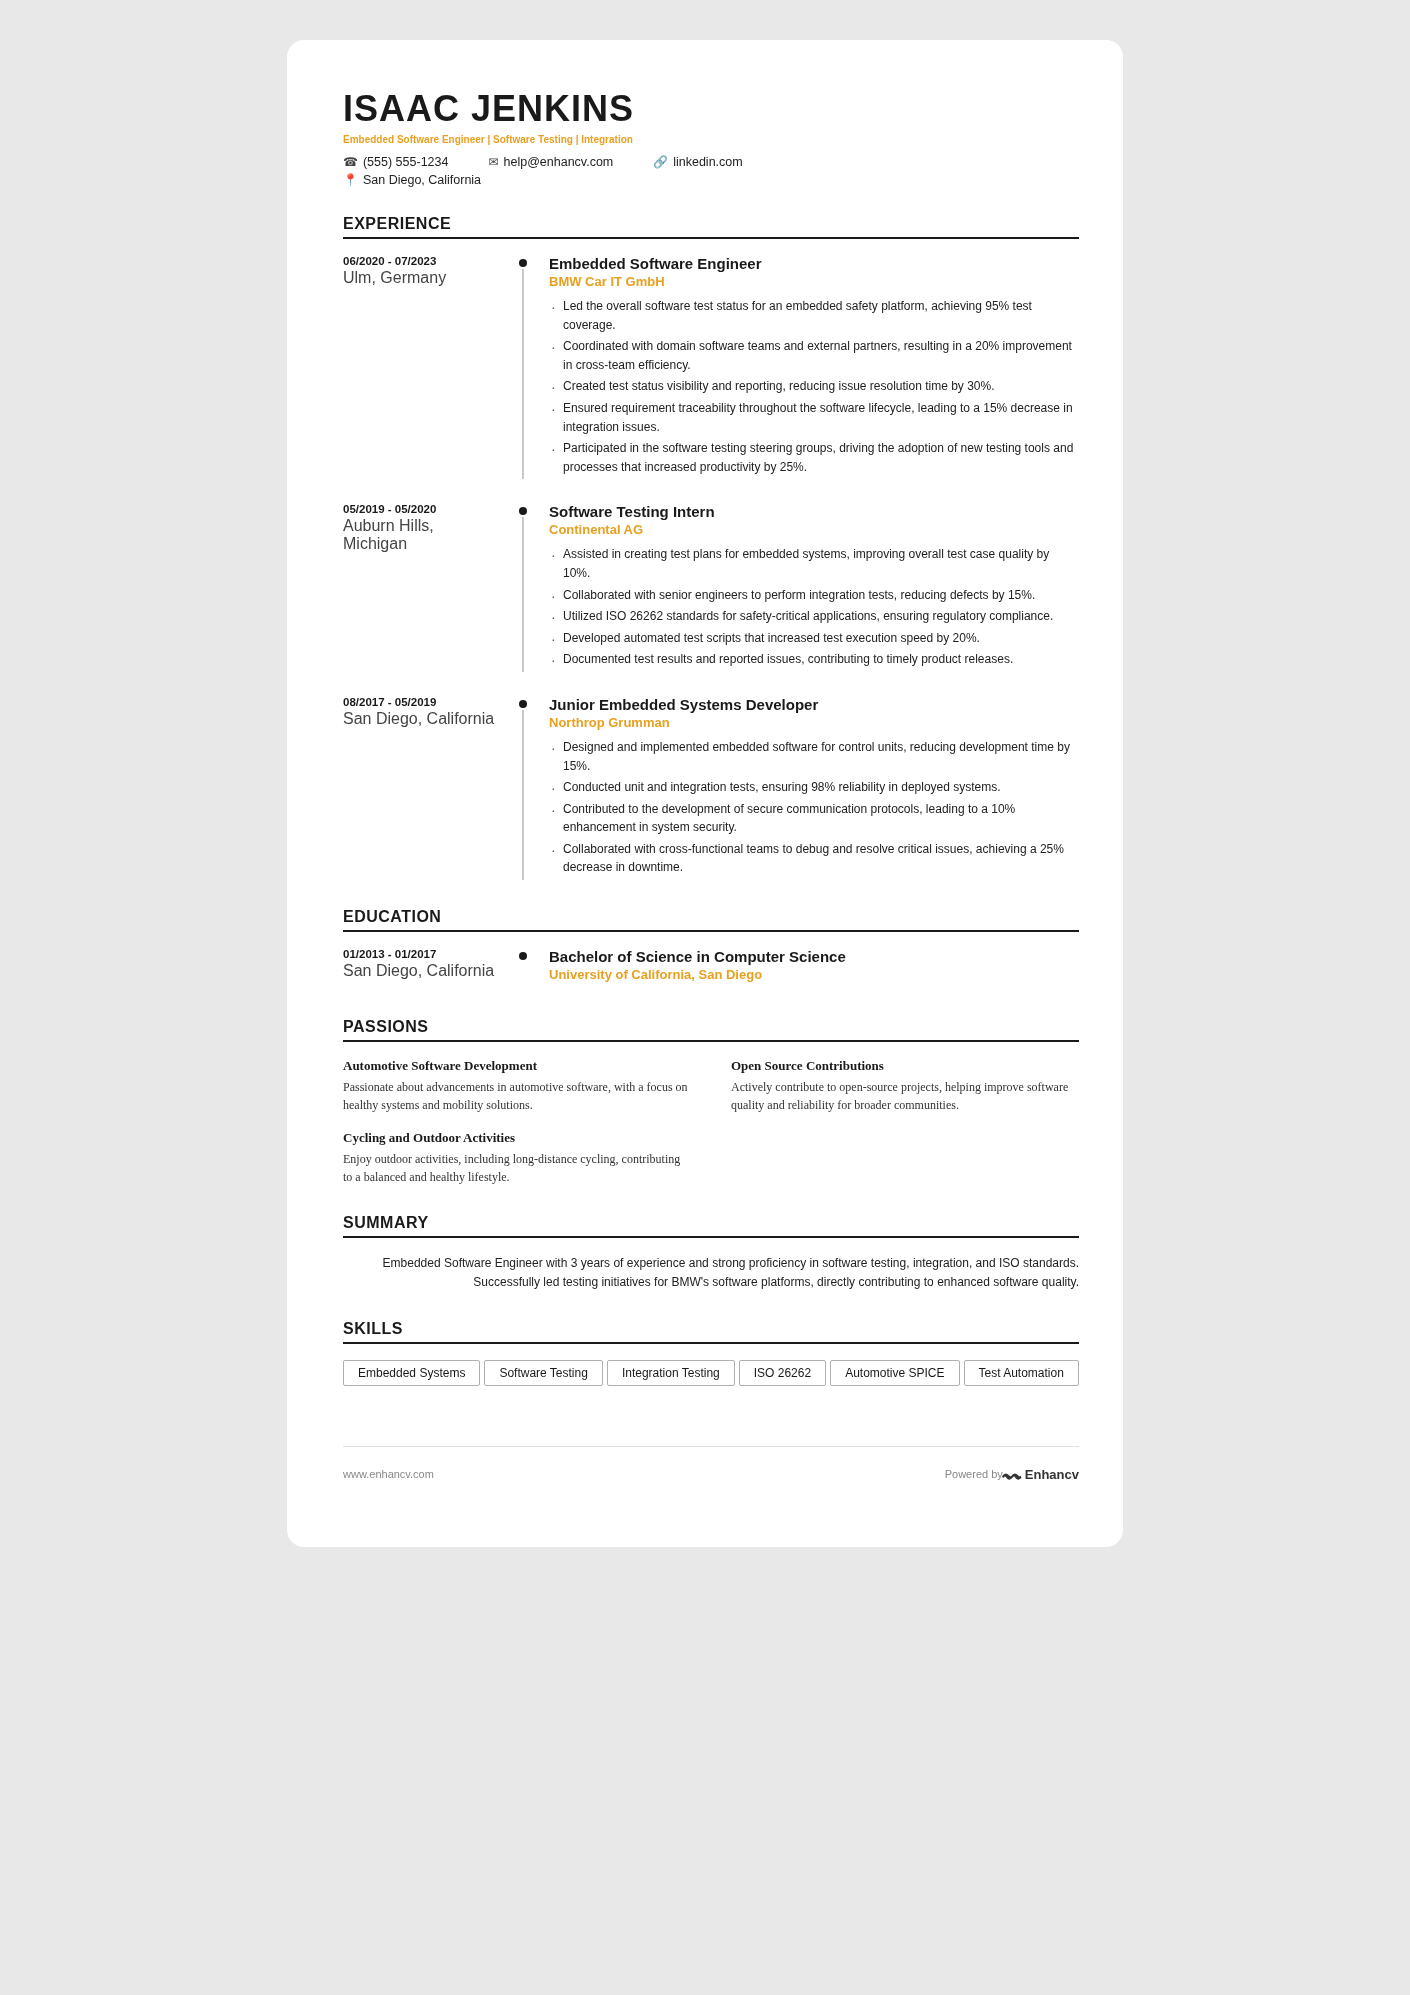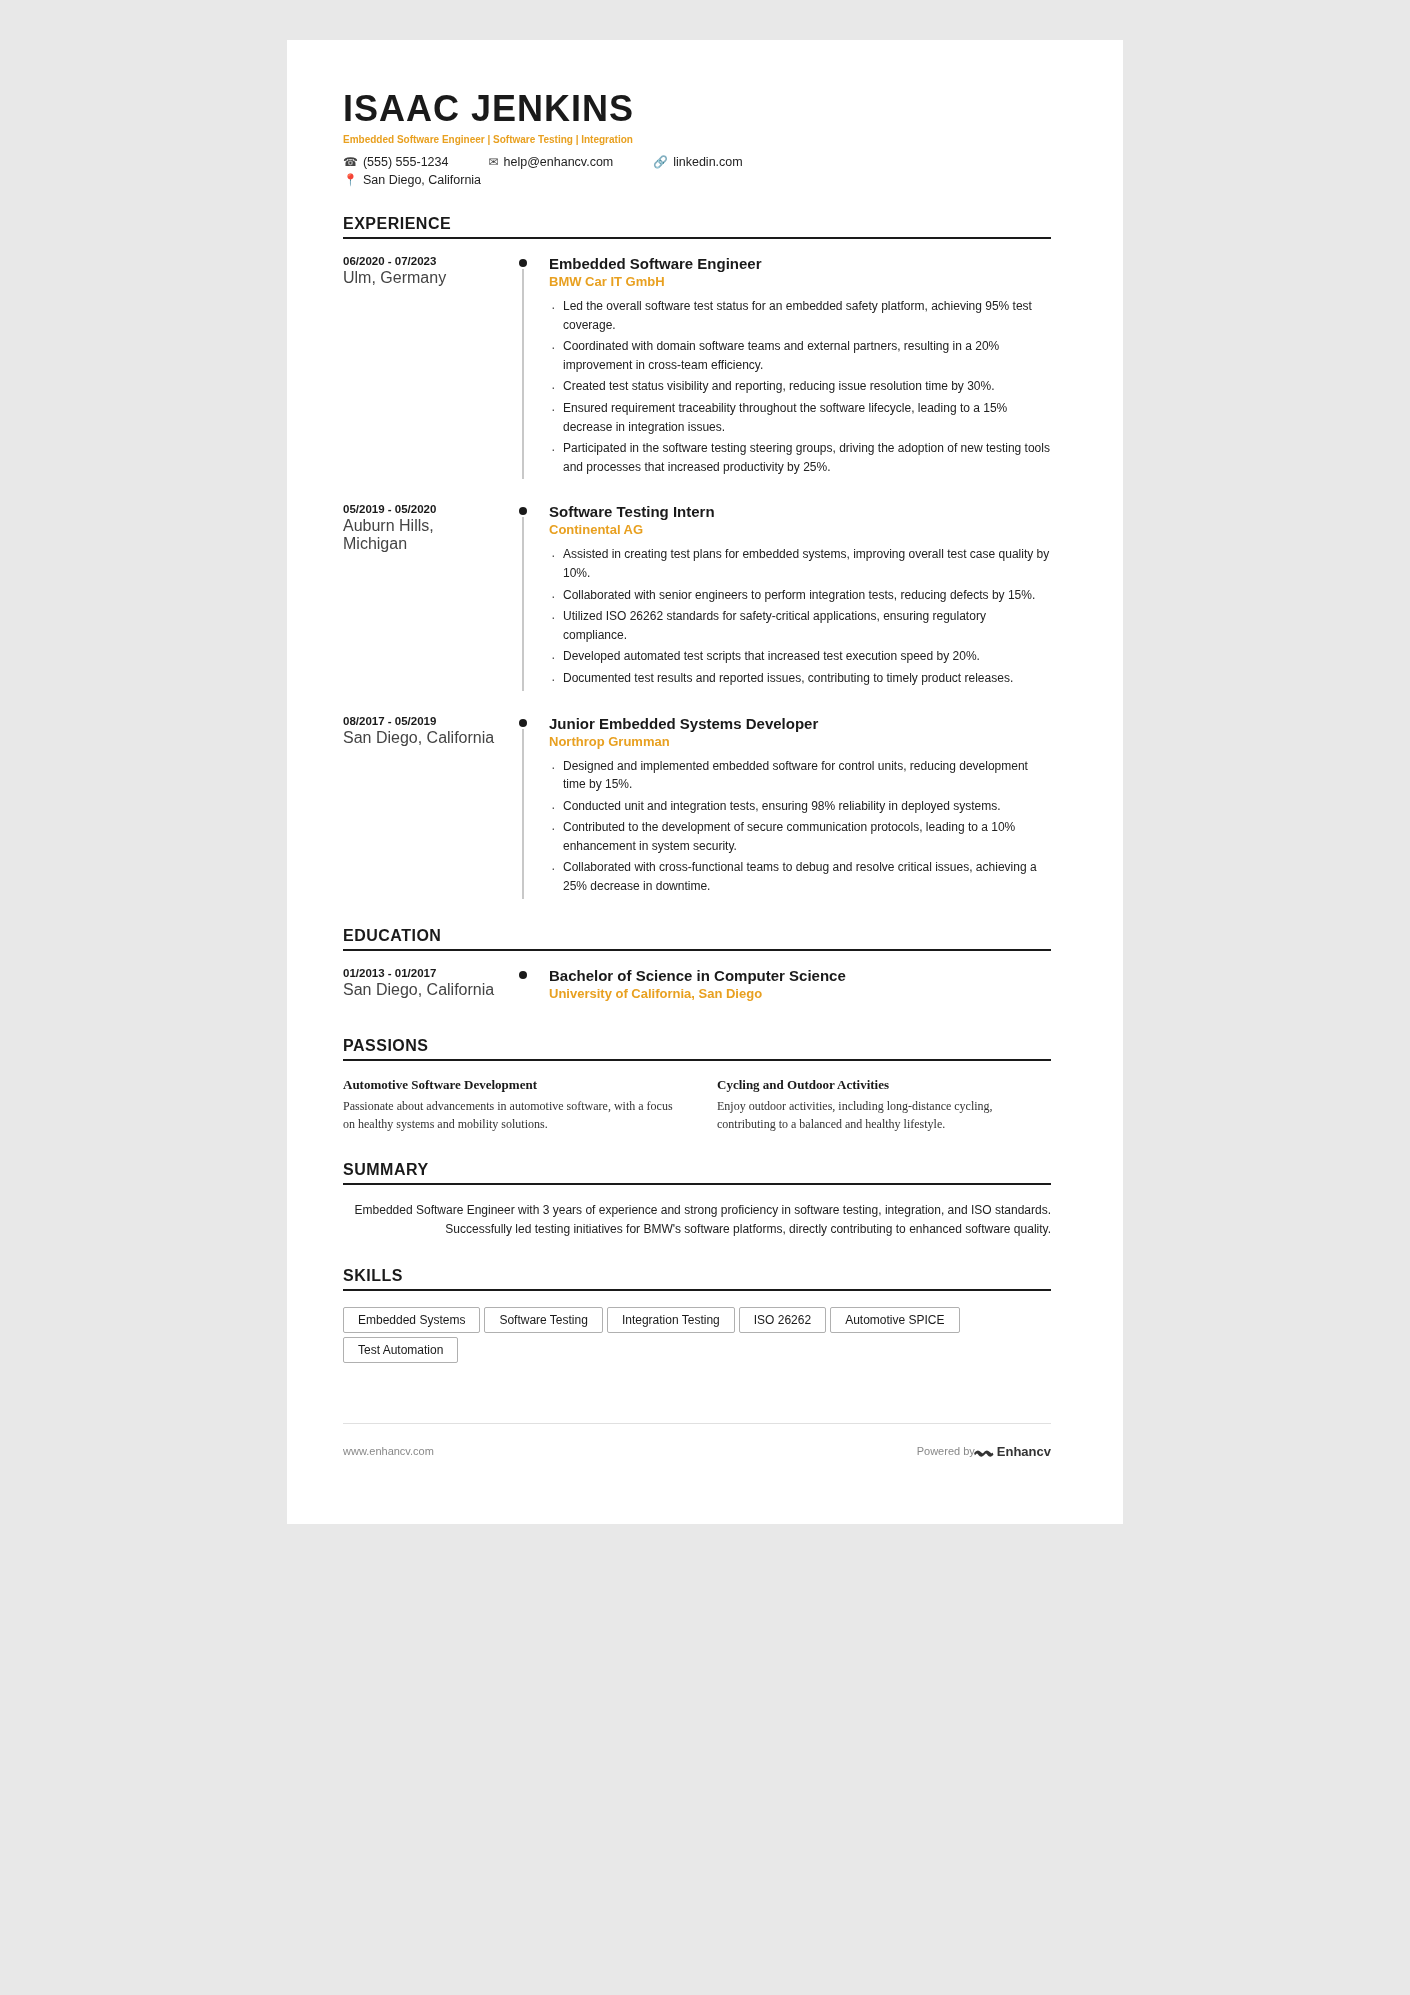--- a/index.html
+++ b/index.html
@@ -7,22 +7,23 @@
       background: #e8e8e8;
       font-family: 'Arial', sans-serif;
       display: flex;
       justify-content: center;
       padding: 40px 20px;
     }
     .page {
       background: #ffffff;
       width: 836px;
       min-height: 1400px;
-      padding: 48px 72px 60px 56px;
+      padding: 48px 44px 60px 56px;
       position: relative;
+      border-radius: 17px;
     }
     .header-name {
       font-size: 36px;
       font-weight: 900;
       color: #1a1a1a;
       letter-spacing: 1px;
       margin-bottom: 4px;
     }
     .header-title {
       color: #e8a020;
@@ -333,20 +334,24 @@
   </div>
 
   <div class="section">
     <div class="section-title">PASSIONS</div>
     <div class="passions-grid">
       <div class="passion-item">
         <div class="passion-title">Automotive Software Development</div>
         <div class="passion-desc">Passionate about advancements in automotive software, with a focus on healthy systems and mobility solutions.</div>
       </div>
       <div class="passion-item">
+        <div class="passion-title">Open Source Contributions</div>
+        <div class="passion-desc">Actively contribute to open-source projects, helping improve software quality and reliability for broader communities.</div>
+      </div>
+      <div class="passion-item">
         <div class="passion-title">Cycling and Outdoor Activities</div>
         <div class="passion-desc">Enjoy outdoor activities, including long-distance cycling, contributing to a balanced and healthy lifestyle.</div>
       </div>
     </div>
   </div>
 
   <div class="section">
     <div class="section-title">SUMMARY</div>
     <div class="summary-text">Embedded Software Engineer with 3 years of experience and strong proficiency in software testing, integration, and ISO standards. Successfully led testing initiatives for BMW's software platforms, directly contributing to enhanced software quality.</div>
   </div>

